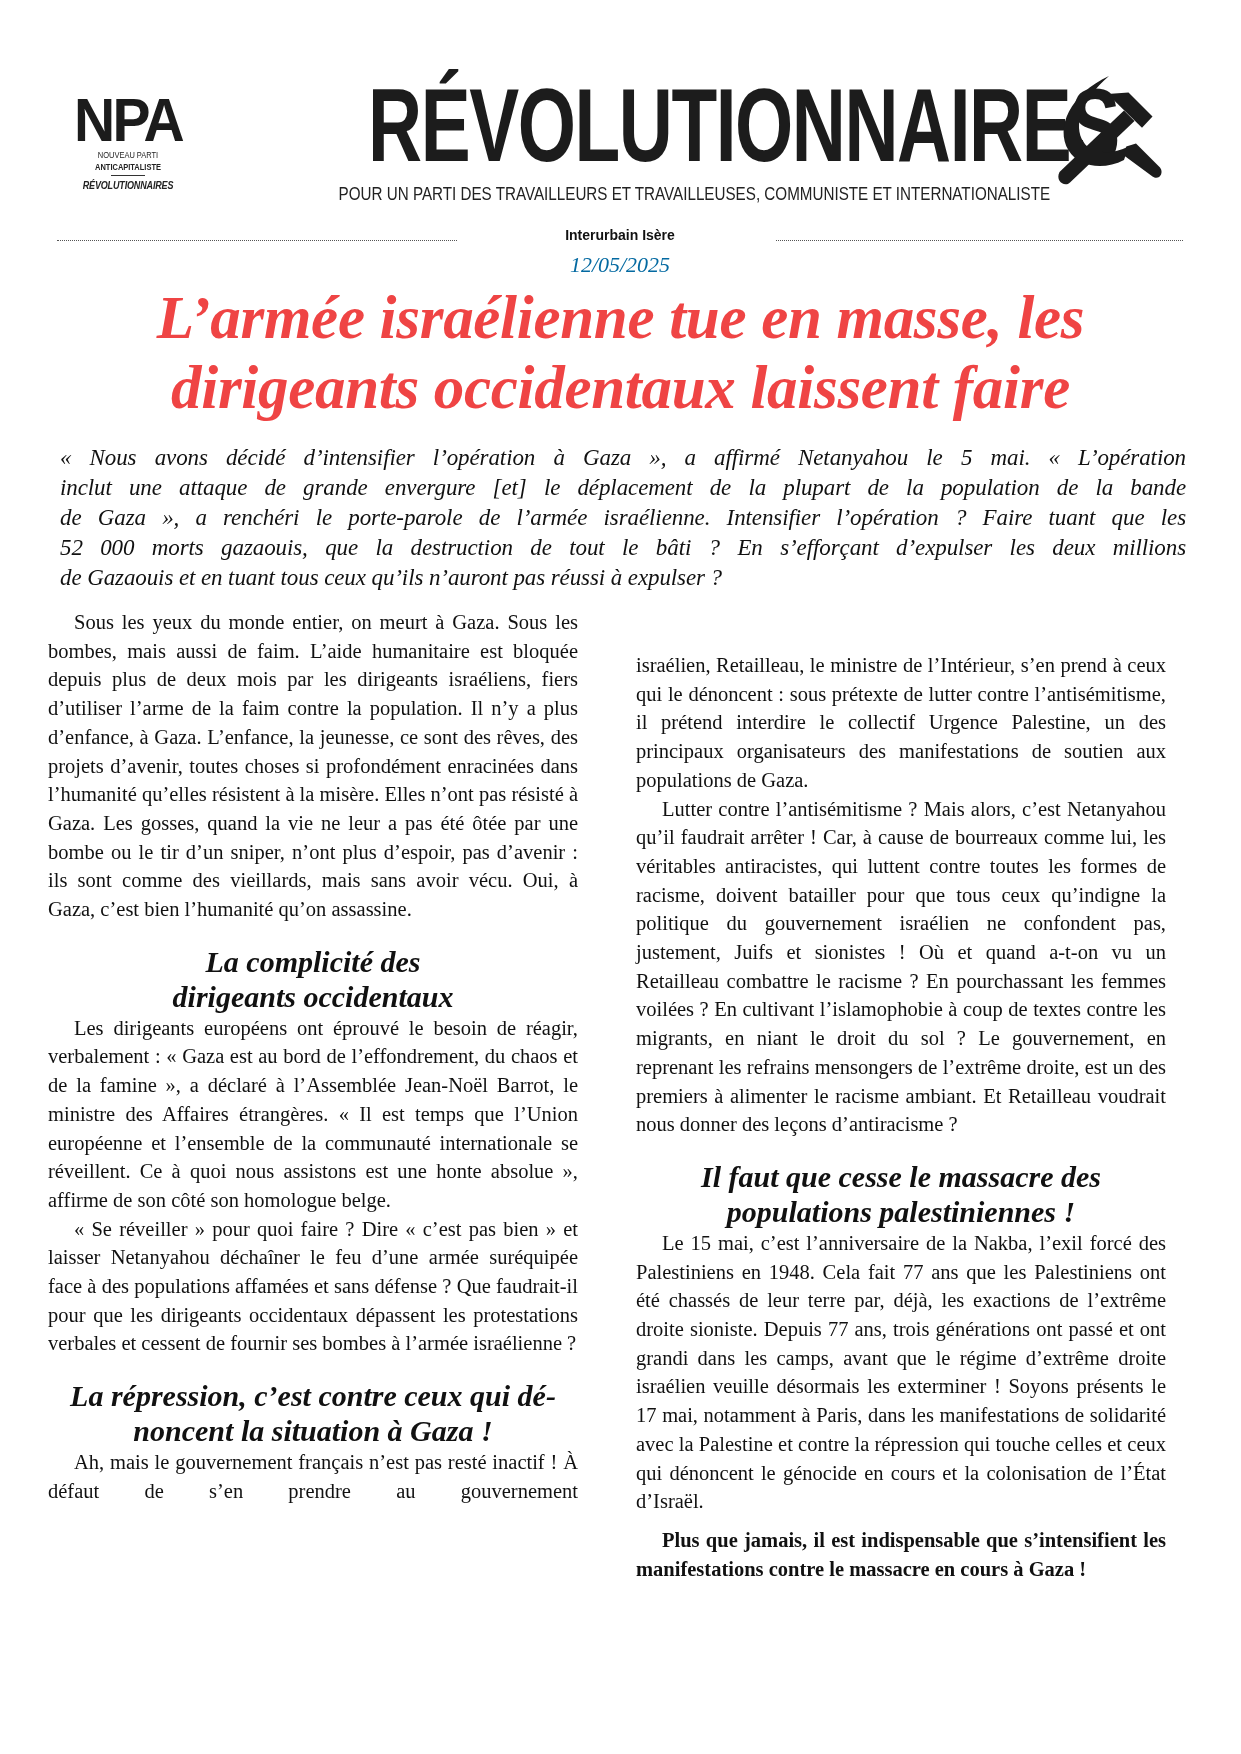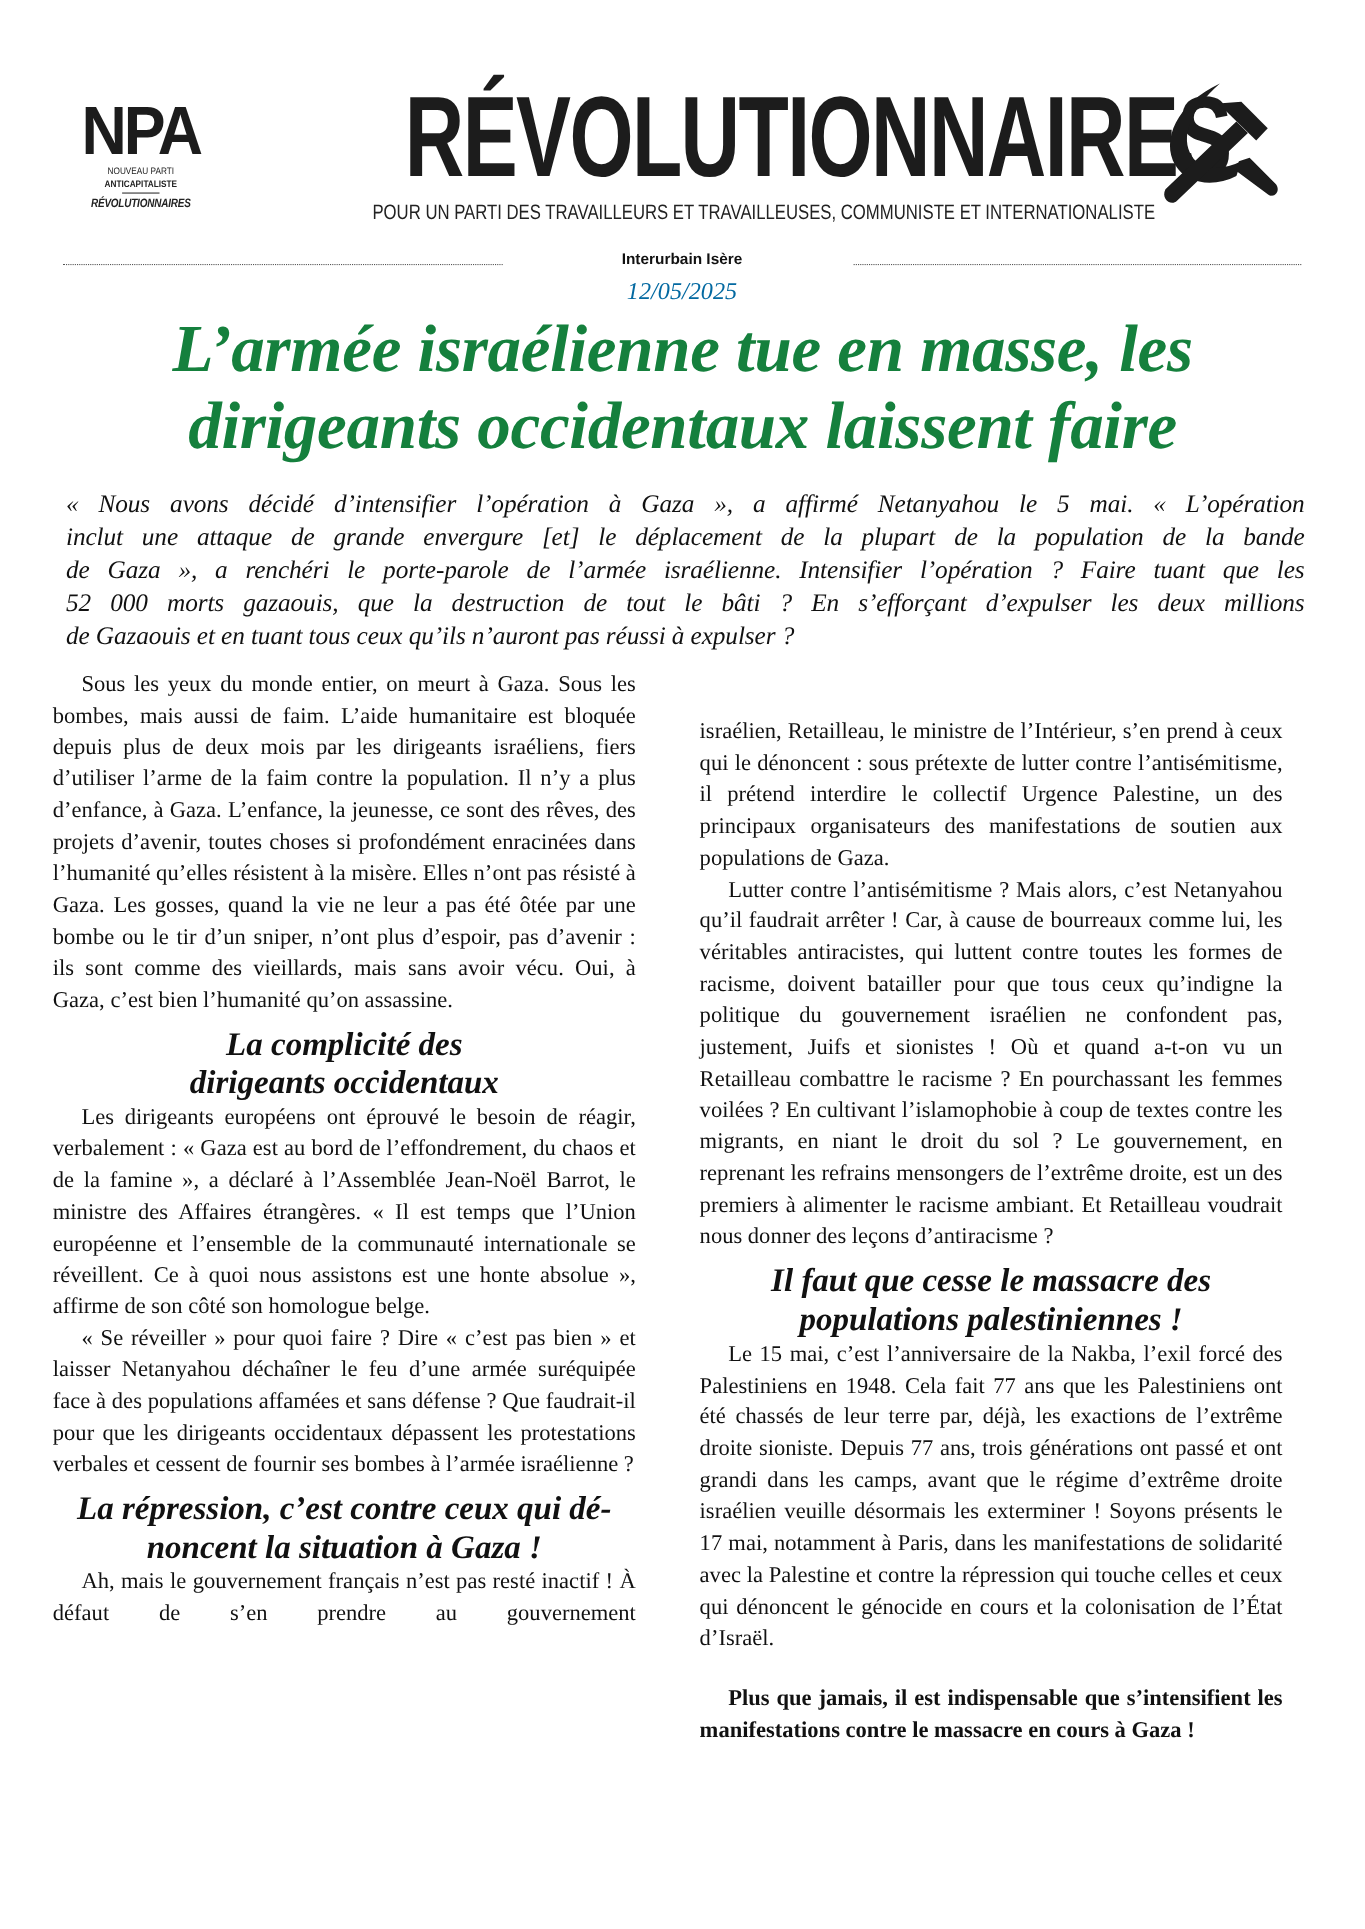--- a/index.html
+++ b/index.html
@@ -27,40 +27,40 @@
   .dots-left { position: absolute; left: 57px; top: 240px; width: 400px; border-top: 1.5px dotted #555; }
   .dots-right { position: absolute; left: 776px; top: 240px; width: 407px; border-top: 1.5px dotted #555; }
   .edition { position: absolute; left: 470px; top: 227px; width: 300px; text-align: center;
     font-family: Liberation Sans, sans-serif; font-weight: 700; font-size: 14px; color: #111; }
   .date { position: absolute; left: 470px; top: 252px; width: 300px; text-align: center;
     font-family: "Liberation Serif", serif; font-style: italic; font-size: 22px; color: #0369a1; }
 
   
   .headline { position: absolute; left: 40px; top: 283px; width: 1161px; text-align: center;
     font-family: "Liberation Serif", serif; font-weight: 700; font-style: italic; font-size: 61px;
-    line-height: 70px; color: #15803d; letter-spacing: -0.3px; }
+    line-height: 70px; color: #ef4444; letter-spacing: -0.3px; }
 
   
   .intro { position: absolute; left: 60px; top: 443px; width: 1126px; text-align: justify;
     font-family: "Liberation Serif", serif; font-style: italic; font-size: 23px; line-height: 30px; color: #111; }
   .intro span { display: block; text-align: justify; text-align-last: justify; white-space: nowrap; letter-spacing: -0.1px; }
   .intro span.last { text-align-last: left; }
 
   
   .col { position: absolute; top: 608px; width: 530px; }
   .col-left { left: 48px; }
   .col-right { left: 636px; }
 
   .section-title { text-align: center; font-family: "Liberation Serif", serif; font-weight: 700; font-style: italic;
     font-size: 30px; line-height: 35px; color: #111; }
-  .section-title.mt { margin-top: 8px; }
+  .section-title.mt { margin-top: 20px; }
 
   .para { font-family: "Liberation Serif", serif; font-size: 20.5px; line-height: 28.7px; color: #111;
     text-align: justify; text-indent: 26px; hyphens: manual; }
-  .para.bold { font-weight: 700; margin-top: 26px; }
+  .para.bold { font-weight: 700; margin-top: 10px; }
 
   .spacer-right-title { margin-top: 10px; }
 </style>
 </head>
 <body>
 
 <div class="npa-logo">
   <div class="npa-letters">NPA</div>
   <div class="npa-sub">NOUVEAU PARTI</div>
   <div class="npa-sub bold">ANTICAPITALISTE</div>

